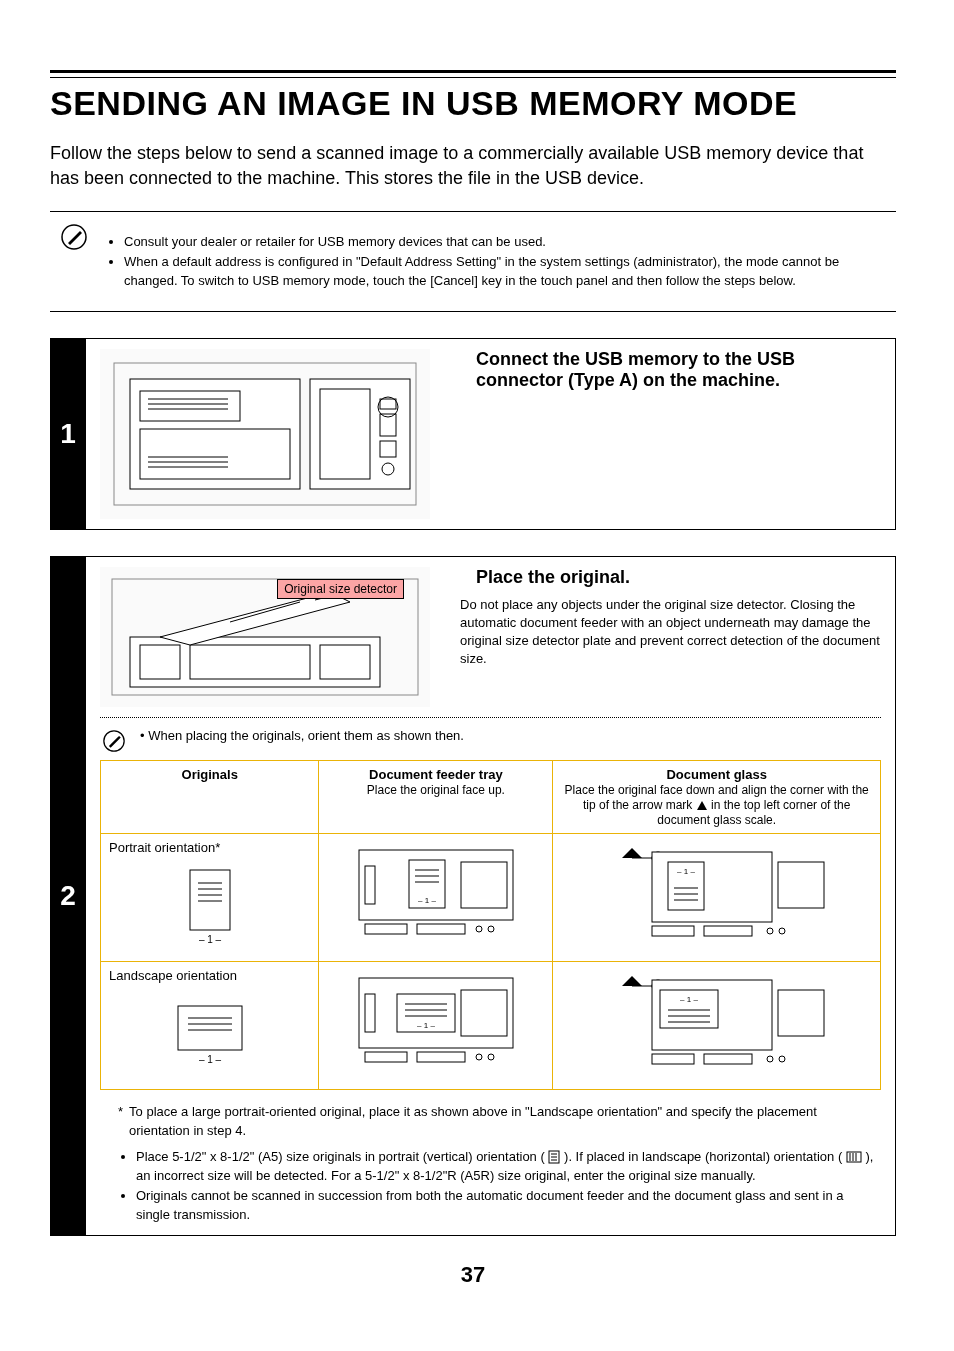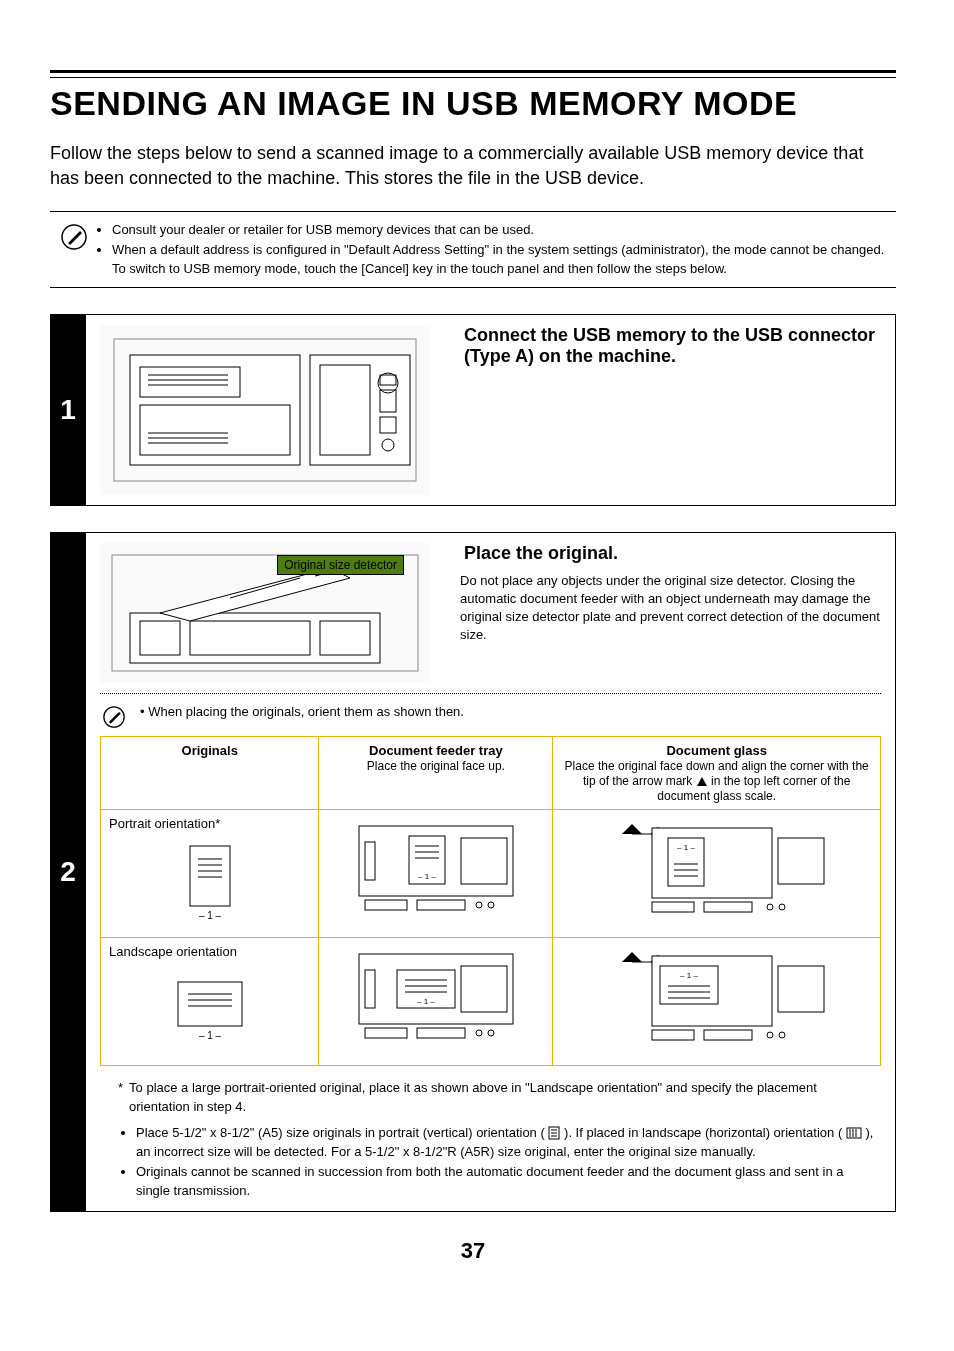--- a/index.html
+++ b/index.html
@@ -42,21 +42,21 @@
     margin-bottom: 26px;
   }
   .info-icon {
     flex: 0 0 40px;
     display: flex;
     justify-content: center;
     align-items: flex-start;
     padding-top: 4px;
   }
   .info-text ul {
-    margin: 0;
+    margin: 12px;
     padding-left: 18px;
     font-size: 13px;
     line-height: 1.5;
   }
   .step-block {
     display: flex;
     margin-bottom: 26px;
   }
   .step-number-cell {
     flex: 0 0 36px;
@@ -85,21 +85,21 @@
     background: #fafafa;
     display: flex;
     align-items: center;
     justify-content: center;
     flex-shrink: 0;
     position: relative;
   }
   .step-heading {
     font-size: 18px;
     font-weight: bold;
-    margin: 0 0 8px 4px;
+    margin: 0 0 8px 16px;
   }
   .step-para {
     font-size: 13px;
     line-height: 1.4;
     margin: 0;
   }
   .step2-top {
     display: flex;
     gap: 30px;
     align-items: flex-start;
@@ -173,21 +173,21 @@
     font-weight: bold;
     margin-top: 20px;
   }
   .label-callout {
     position: absolute;
     top: 12px;
     right: 26px;
     border: 1px solid #000;
     font-size: 12px;
     padding: 2px 6px;
-    background: #4d7c0f;
+    background: #fca5a5;
     text-align: center;
     line-height: 1.2;
   }
   .inline-icon {
     display: inline-block;
     vertical-align: middle;
   }
 </style>
 </head>
 <body>

